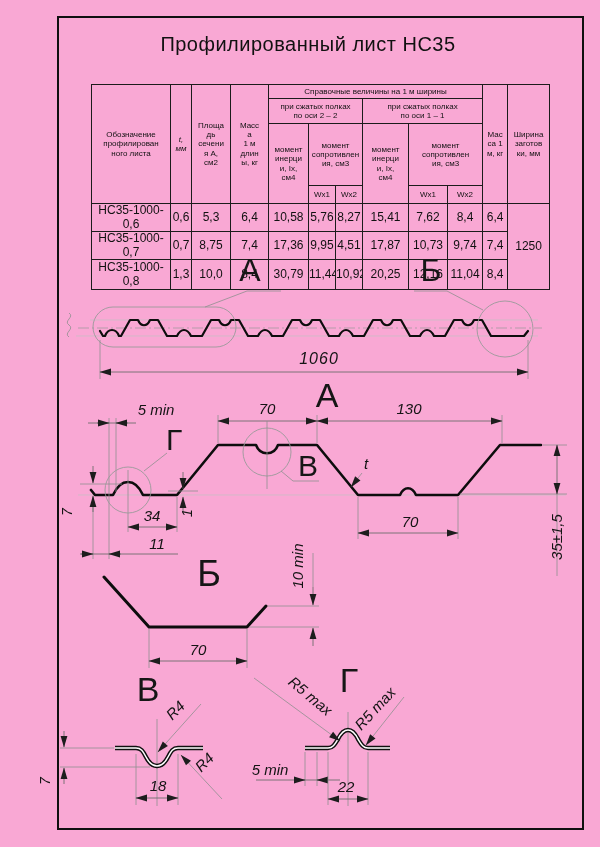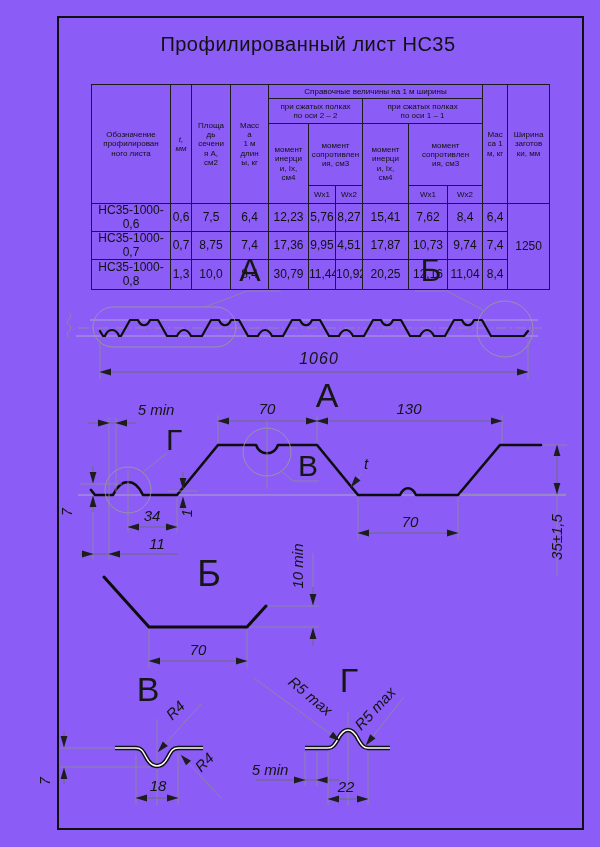--- a/index.html
+++ b/index.html
@@ -1,16 +1,16 @@
 <!DOCTYPE html>
 <html><head>
 <meta charset="utf-8">
 <style>
   html,body{margin:0;padding:0;background:#fff;}
-  #page{position:relative;width:600px;height:847px;background:#8b5cf6;overflow:hidden;
+  #page{position:relative;width:600px;height:847px;background:#f9a8d4;overflow:hidden;
         font-family:"Liberation Sans",sans-serif;outline:1px solid #d9d9d9;}
   #frame{position:absolute;left:57px;top:16px;width:527px;height:814px;
          border:2px solid #101010;box-sizing:border-box;}
   #title{position:absolute;left:58px;top:33px;width:500px;text-align:center;
          font-size:20px;letter-spacing:0.5px;color:#111;}
   #spec{position:absolute;left:91px;top:84px;}
   table{border-collapse:collapse;table-layout:fixed;width:458px;}
   td{border:1px solid #1c1c1c;text-align:center;vertical-align:middle;padding:0;
      font-size:8px;line-height:1.13;color:#111;white-space:pre-line;overflow:hidden;}
   td.dcell{font-size:12px;}
@@ -103,23 +103,23 @@
       </tr>
       <tr style="height:18px">
         <td>Wx1</td>
         <td>Wx2</td>
         <td>Wx1</td>
         <td>Wx2</td>
       </tr>
       <tr style="height:14px">
         <td class="dcell">НС35-1000-0,6</td>
         <td class="dcell">0,6</td>
-        <td class="dcell">7,5</td>
+        <td class="dcell">5,3</td>
         <td class="dcell">6,4</td>
-        <td class="dcell">12,23</td>
+        <td class="dcell">10,58</td>
         <td class="dcell">5,76</td>
         <td class="dcell">8,27</td>
         <td class="dcell">15,41</td>
         <td class="dcell">7,62</td>
         <td class="dcell">8,4</td>
         <td class="dcell">6,4</td>
         <td class="dcell" rowspan="3">1250</td>
       </tr>
       <tr style="height:13px">
         <td class="dcell">НС35-1000-0,7</td>

